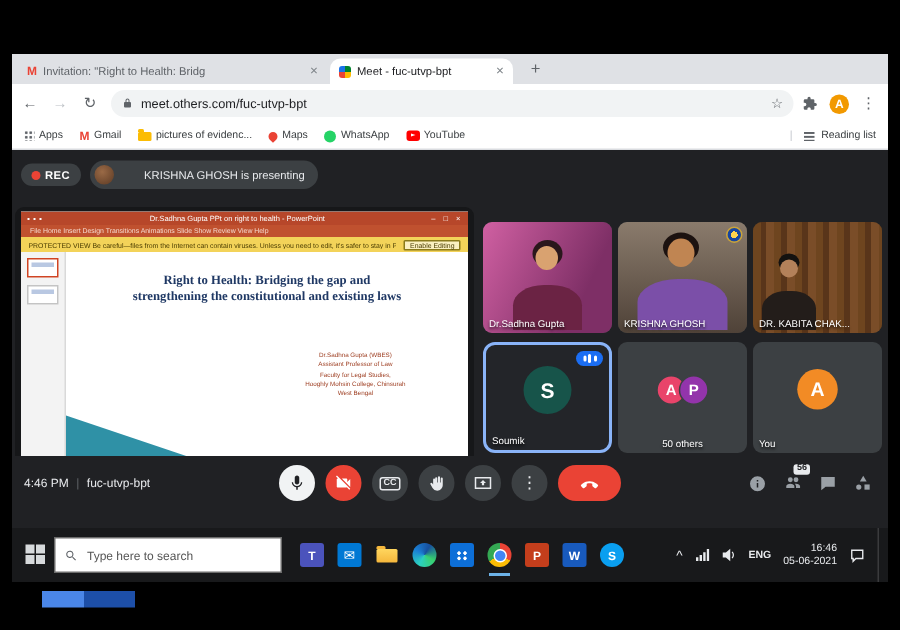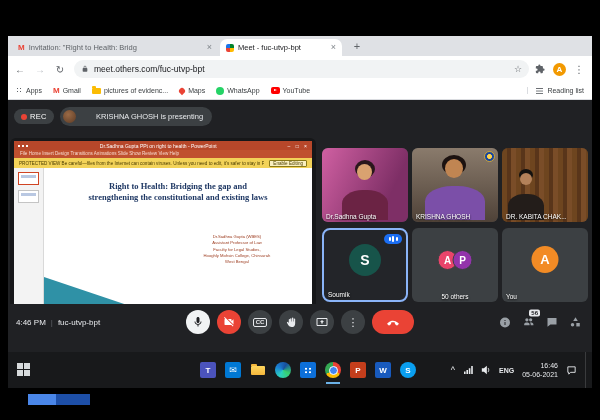--- a/index.html
+++ b/index.html
@@ -48,21 +48,21 @@
                  border-top:1.7px solid transparent;border-bottom:1.7px solid transparent;}
   .bm-spacer{flex:1;}
   .bm-right{display:flex;align-items:center;gap:4px;border-left:1px solid #dadce0;padding-left:8px;}
   .list-ic{width:7px;height:7px;background:linear-gradient(#5f6368 1px,transparent 1px) 0 1px/7px 2.6px repeat-y;}
 
   
   .meet{position:relative;height:252px;background:#202124;overflow:hidden;}
   .rec{position:absolute;left:6px;top:9px;height:15px;display:flex;align-items:center;gap:3px;
        padding:0 7px;border-radius:8px;background:#3c4043;}
   .rec-dot{width:6px;height:6px;border-radius:50%;background:#ea4335;}
-  .rec-label{color:#fff;font-size:7.5px;font-weight:normal;letter-spacing:.3px;}
+  .rec-label{color:#fff;font-size:7.5px;font-weight:bold;letter-spacing:.3px;}
   .presenting{position:absolute;left:52px;top:7px;height:19px;display:flex;align-items:center;gap:20px;
               padding:0 9px 0 3px;border-radius:10px;background:#3c4043;}
   .p-avatar{width:13px;height:13px;border-radius:50%;background:radial-gradient(circle at 40% 35%,#9a6a46,#5c3a24);}
   .presenting-text{color:#e8eaed;font-size:7.5px;white-space:nowrap;}
 
   .share-tile{position:absolute;left:2px;top:38px;width:306px;height:174px;background:#161719;border-radius:6px;}
   .ppt{position:absolute;left:4px;top:3px;width:298px;height:168px;background:#fff;overflow:hidden;}
   .ppt-title{height:9px;background:#b7472a;display:flex;align-items:center;padding:0 3px;gap:3px;}
   .qat{width:12px;height:4px;background:radial-gradient(circle,#fff 0.7px,transparent 0.9px) 0 0/4px 4px;}
   .ppt-title-text{flex:1;text-align:center;color:#fff;font-size:5px;white-space:nowrap;overflow:hidden;}
@@ -426,20 +426,26 @@
     </div>
   </div>
 
   <div class="taskbar">
     <span class="start">
         <i></i>
         <i></i>
         <i></i>
         <i></i>
       </span>
+    <div class="tsearch">
+      <svg width="9" height="9" viewBox="0 0 24 24">
+          <path fill="#5f6368" d="M15.5 14h-.79l-.28-.27a6.5 6.5 0 1 0-.7.7l.27.28v.79l5 4.99L20.49 19l-4.99-5zm-6 0A4.5 4.5 0 1 1 14 9.5 4.5 4.5 0 0 1 9.5 14z"></path>
+        </svg>
+      <input placeholder="Type here to search" style="">
+    </div>
     <div class="ticons">
       <span class="tic teams">T</span>
       <span class="tic mail">✉</span>
       <span class="tic explorer">
           <span class="xfolder"></span>
         </span>
       <span class="tic edge"></span>
       <span class="tic store"></span>
       <span class="tic chrome active"></span>
       <span class="tic ppt-ic">P</span>

